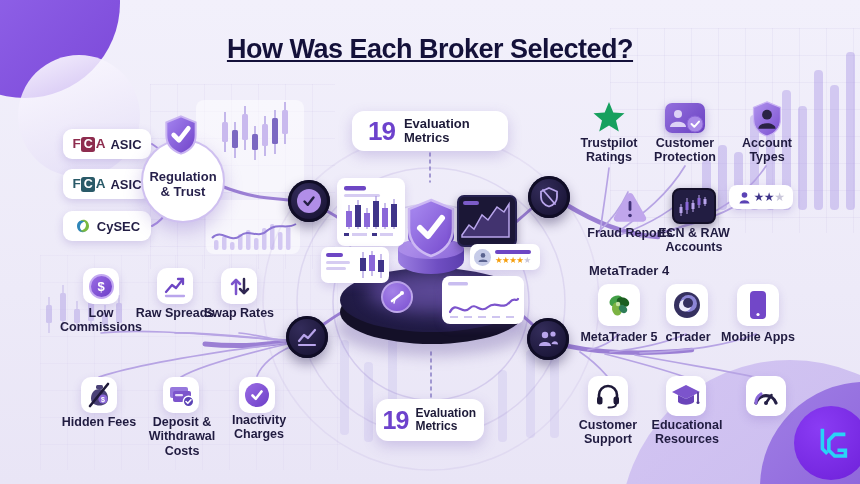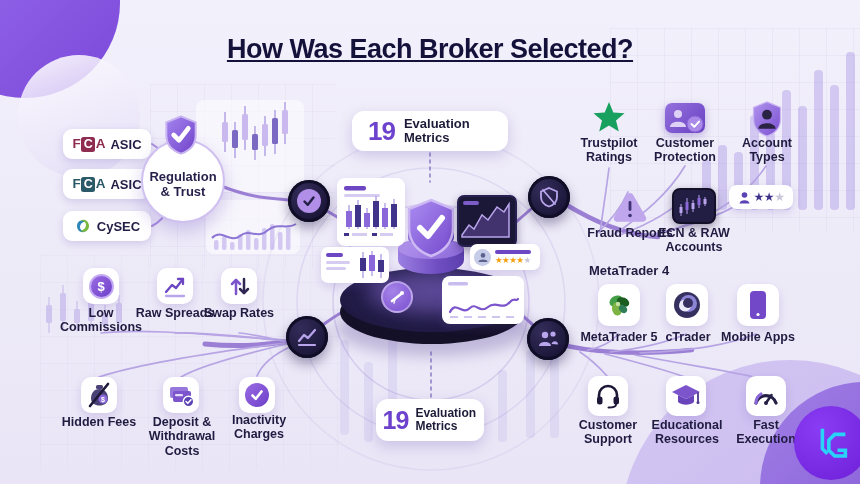--- a/index.html
+++ b/index.html
@@ -525,21 +525,20 @@
   <div class="abs tile" style="left:746px;top:376px;width:40px;height:40px;">
     <svg width="28" height="26">
       <path d="M4,20 A10.5,10.5 0 0 1 24,20" fill="none" stroke="#241f45" stroke-width="3.2" stroke-linecap="round"></path>
       <path d="M4,20 A10.5,10.5 0 0 1 9,11" fill="none" stroke="#8b68d9" stroke-width="3.2" stroke-linecap="round"></path>
       <line x1="14" y1="20" x2="19.5" y2="12" stroke="#241f45" stroke-width="2.6" stroke-linecap="round"></line>
       <circle cx="14" cy="20" r="2" fill="#241f45"></circle>
     </svg>
   </div>
   <div class="abs lbl" style="left:564px;top:418px;width:88px;">Customer Support</div>
   <div class="abs lbl" style="left:640px;top:418px;width:94px;">Educational Resources</div>
-  <div class="abs lbl" style="left:722px;top:418px;width:88px;">Fast Execution</div>
 
   <div class="abs" style="left:794px;top:406px;width:74px;height:74px;border-radius:50%;background:radial-gradient(circle at 35% 30%,#8a3cf4,#6d1fd8);z-index:7;display:flex;align-items:center;justify-content:center;">
     <svg width="46" height="46" viewBox="0 0 64 64">
       <g fill="none" stroke="#29d3f7" stroke-width="5" stroke-linejoin="miter">
         <path d="M20,12 V40 L27,47"></path>
         <path d="M52,20 L37,20 L29,28 V42 L37,50 L52,50 L52,42 L41,42"></path>
       </g>
     </svg>
   </div>
 

